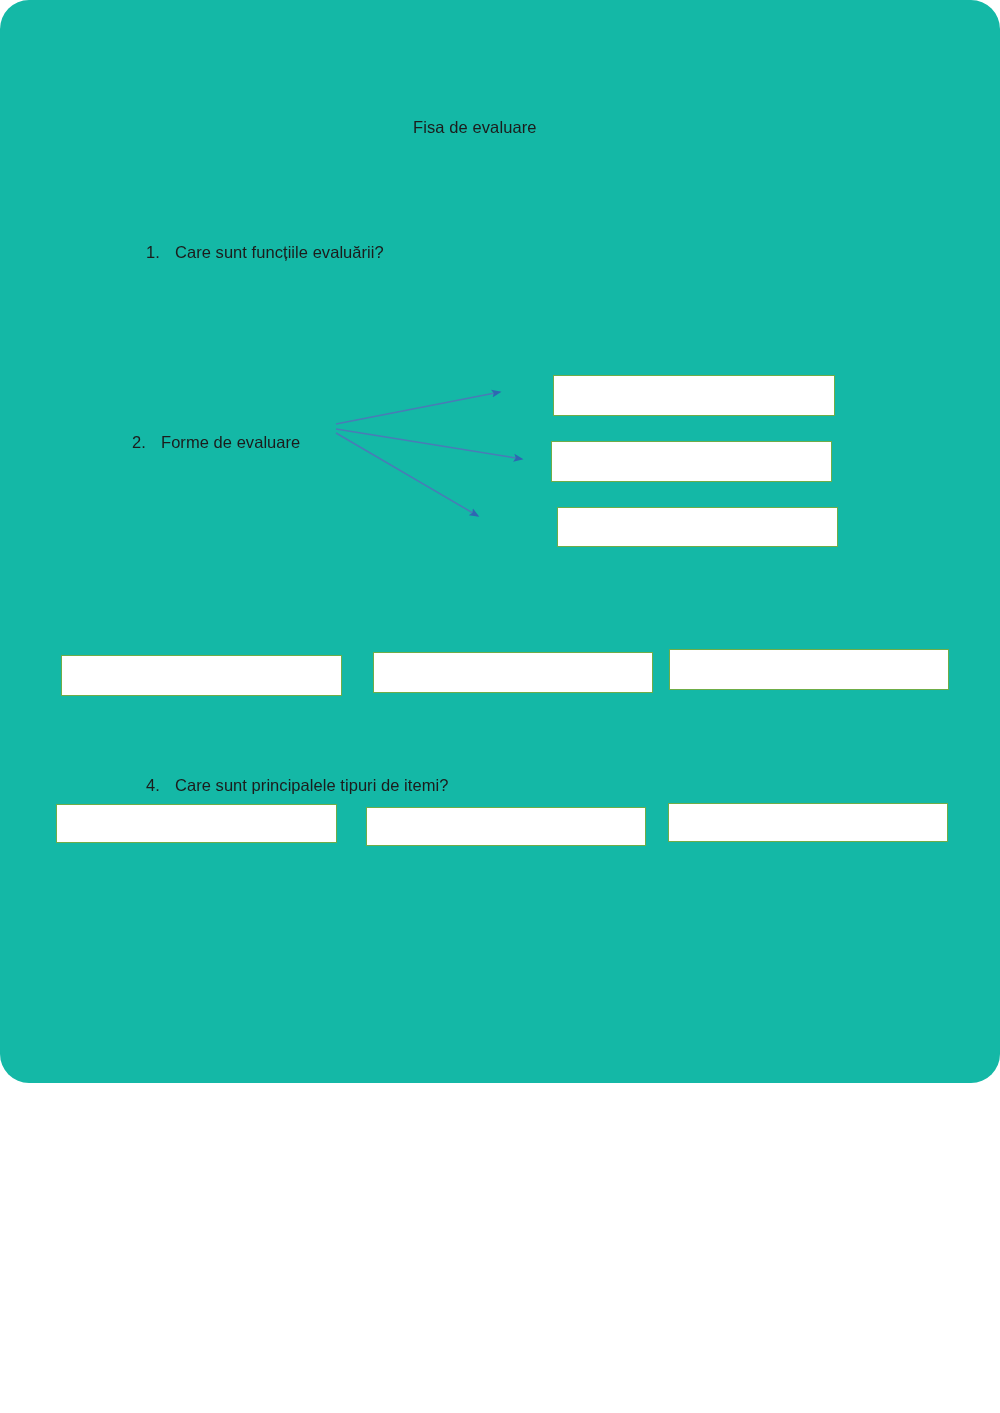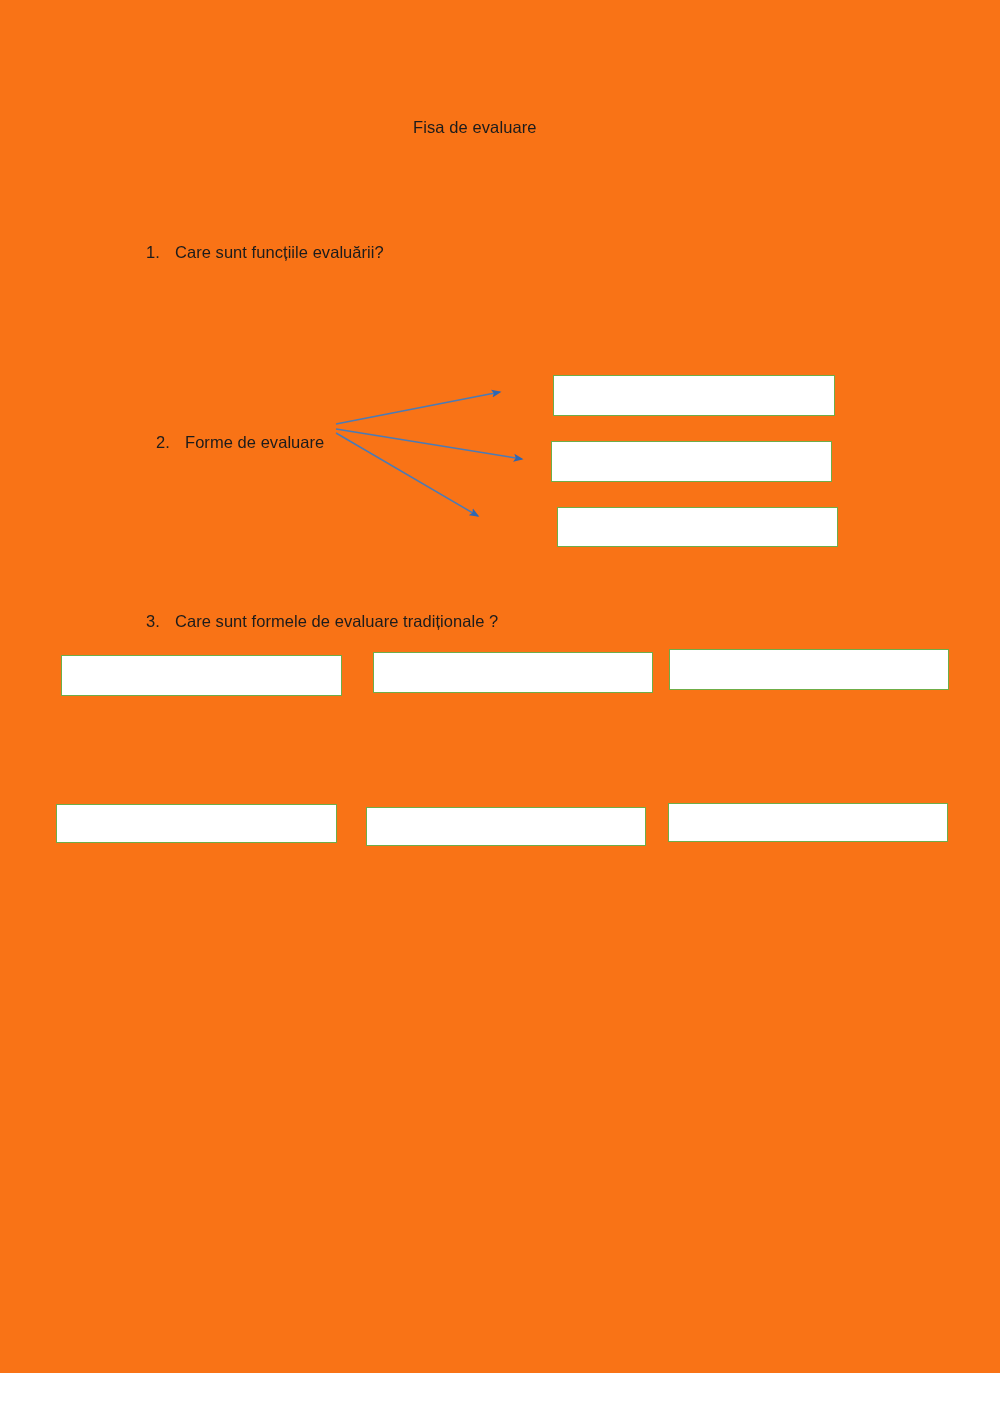--- a/index.html
+++ b/index.html
@@ -7,23 +7,24 @@
     padding: 0;
     background: #ffffff;
   }
   body {
     font-family: "Liberation Sans", sans-serif;
     color: #1a1a1a;
   }
   #page {
     position: relative;
     width: 1000px;
-    height: 1373px;
-    background: #f97316;
+    height: 1083px;
+    background: #14b8a6;
     overflow: hidden;
+    border-radius: 29px;
   }
 
   
   .worksheet-title {
     position: absolute;
     left: 413px;
     top: 118px;
     font-size: 16.5px;
     letter-spacing: 0.1px;
     color: #1c1c1c;
@@ -123,49 +124,49 @@
 
 <div id="page">
 
   <div class="worksheet-title">Fisa de evaluare</div>
 
   <div class="question" style="left:146px; top:232px;">
     <span class="q-num">1.</span><span>Care sunt funcțiile evaluării?</span>
   </div>
 
 
-  <div class="question" style="left:156px; top:422px;">
+  <div class="question" style="left:132px; top:422px;">
     <span class="q-num">2.</span><span>Forme de evaluare</span>
   </div>
 
   <svg id="arrows" viewBox="0 0 1000 1413">
     <defs>
       <marker id="arrowhead" markerWidth="7" markerHeight="7" refX="5.6" refY="3.1" orient="auto" markerUnits="strokeWidth">
         <path d="M0,0.4 L6.6,3.1 L0,5.8 L1.4,3.1 Z" fill="#2f67b2"></path>
       </marker>
     </defs>
     <g stroke="#4a7bb7" stroke-width="1.5" fill="none" marker-end="url(#arrowhead)">
       <line x1="336" y1="424" x2="500" y2="392"></line>
       <line x1="336" y1="429" x2="522" y2="459"></line>
       <line x1="336" y1="433" x2="478" y2="516"></line>
     </g>
   </svg>
 
   <div class="answer-box" style="left:553px; top:375px; width:282px; height:41px;"></div>
   <div class="answer-box" style="left:551px; top:441px; width:281px; height:41px;"></div>
   <div class="answer-box" style="left:557px; top:507px; width:281px; height:40px;"></div>
 
-  <div class="question" style="left:146px; top:601px;">
-    <span class="q-num">3.</span><span>Care sunt formele de evaluare tradiționale ?</span>
-  </div>
 
   <div class="answer-box" style="left:61px; top:655px; width:281px; height:41px;"></div>
   <div class="answer-box" style="left:373px; top:652px; width:280px; height:41px;"></div>
   <div class="answer-box" style="left:669px; top:649px; width:280px; height:41px;"></div>
 
+  <div class="question" style="left:146px; top:765px;">
+    <span class="q-num">4.</span><span>Care sunt principalele tipuri de itemi?</span>
+  </div>
 
   <div class="answer-box" style="left:56px; top:804px; width:281px; height:39px;"></div>
   <div class="answer-box" style="left:366px; top:807px; width:280px; height:39px;"></div>
   <div class="answer-box" style="left:668px; top:803px; width:280px; height:39px;"></div>
 
   <div id="footer-logo">
     <div class="logo-blocks">
       <span class="lb-l">L</span>
       <span class="lb-i">I</span>
       <span class="lb-v">V</span>

